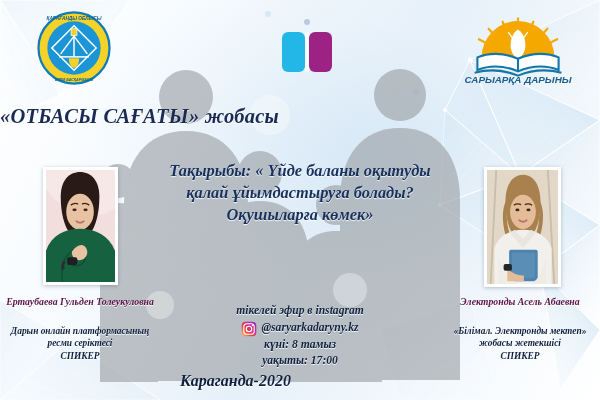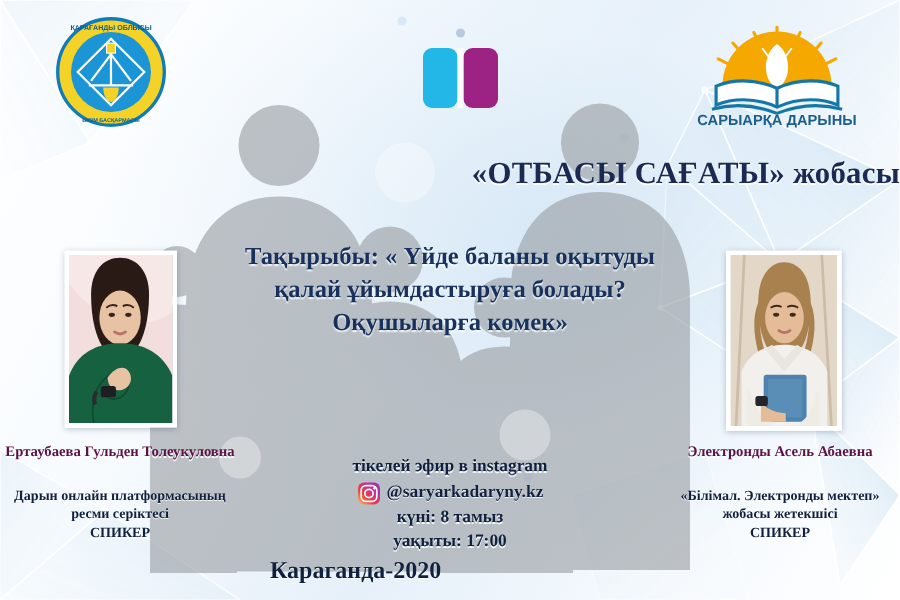--- a/index.html
+++ b/index.html
@@ -9,20 +9,21 @@
     background:#ffffff;
   }
 
   .poster {
     position:relative;
     width:600px; height:400px;
     overflow:hidden;
     background:
       radial-gradient(ellipse 420px 300px at 62% 40%, rgba(214,232,246,0.95) 0%, rgba(232,242,250,0.55) 45%, rgba(255,255,255,0) 72%),
       linear-gradient(118deg, #ffffff 0%, #f7fbfe 28%, #e6f0f9 55%, #f4f9fd 78%, #ffffff 100%);
+    font-style: italic;
   }
 
   
   .poly-net { position:absolute; inset:0; pointer-events:none; }
 
   
   .silhouettes { position:absolute; left:100px; top:55px; width:400px; height:330px; pointer-events:none; }
 
   
   .logo-left {
@@ -31,21 +32,21 @@
   .logo-right {
     position:absolute; left:448px; top:13px; width:140px; height:72px;
   }
   .logo-center {
     position:absolute; left:276px; top:16px; width:62px; height:62px;
   }
 
   
   .main-title {
     position:absolute; left:0; top:105px; width:600px;
-    text-align:right;
+    text-align:left;
     font-size:20.5px; font-weight:bold;
     color:#1b2a52;
     letter-spacing:.2px;
     text-shadow:0 1px 0 rgba(255,255,255,.9);
   }
 
   .subject {
     position:absolute; left:150px; top:160px; width:300px;
     text-align:center;
     font-size:16.4px; font-weight:bold; line-height:1.33;

